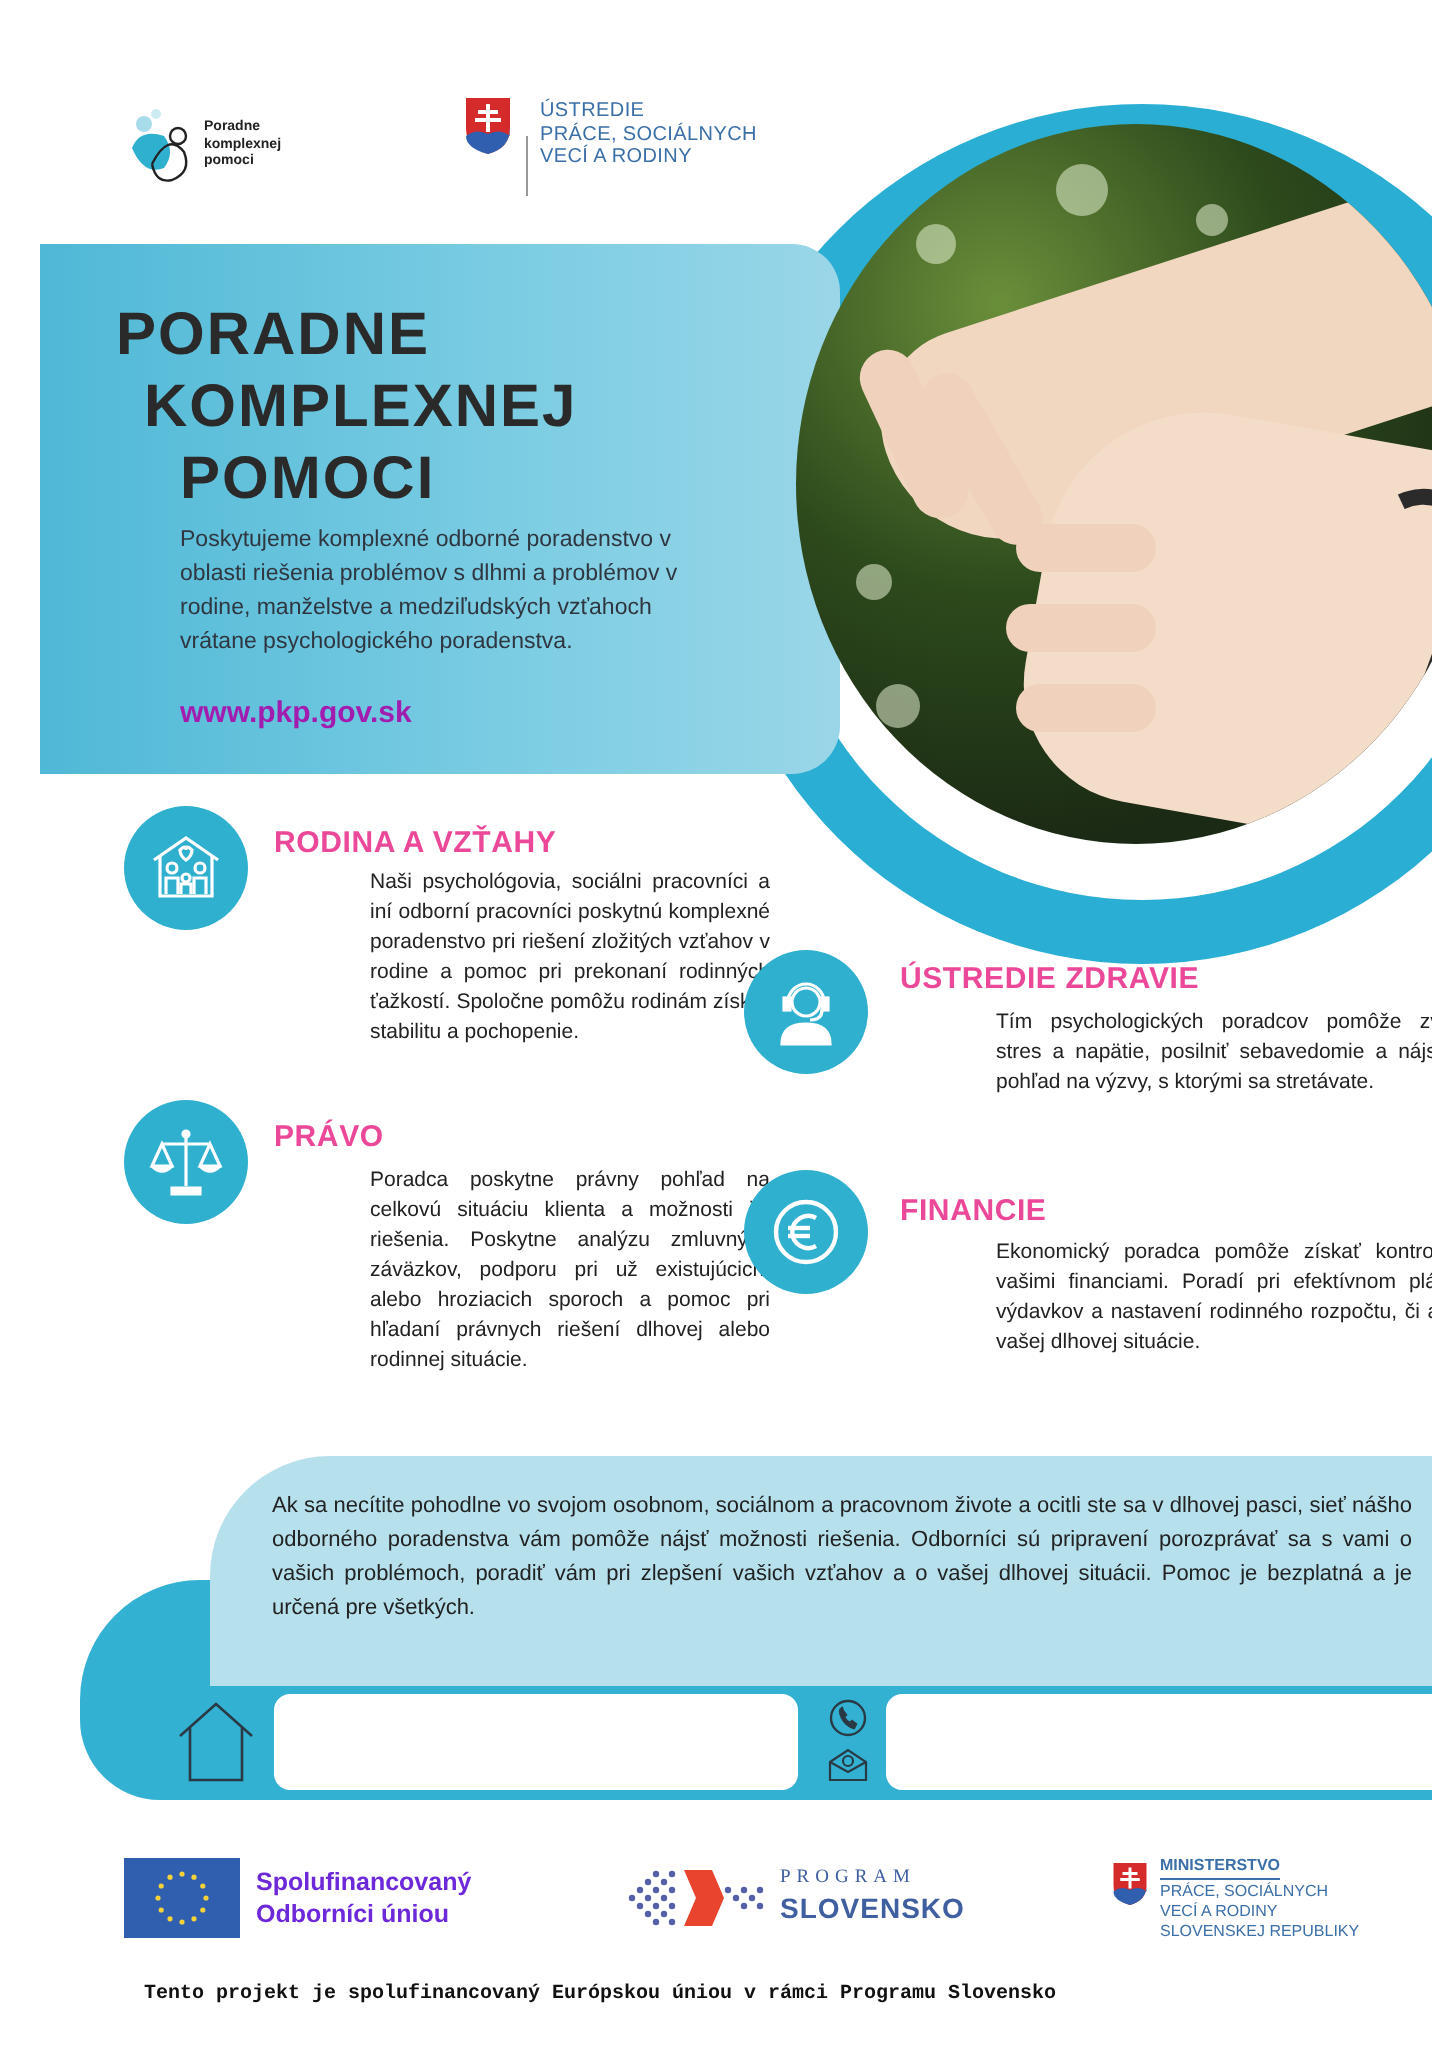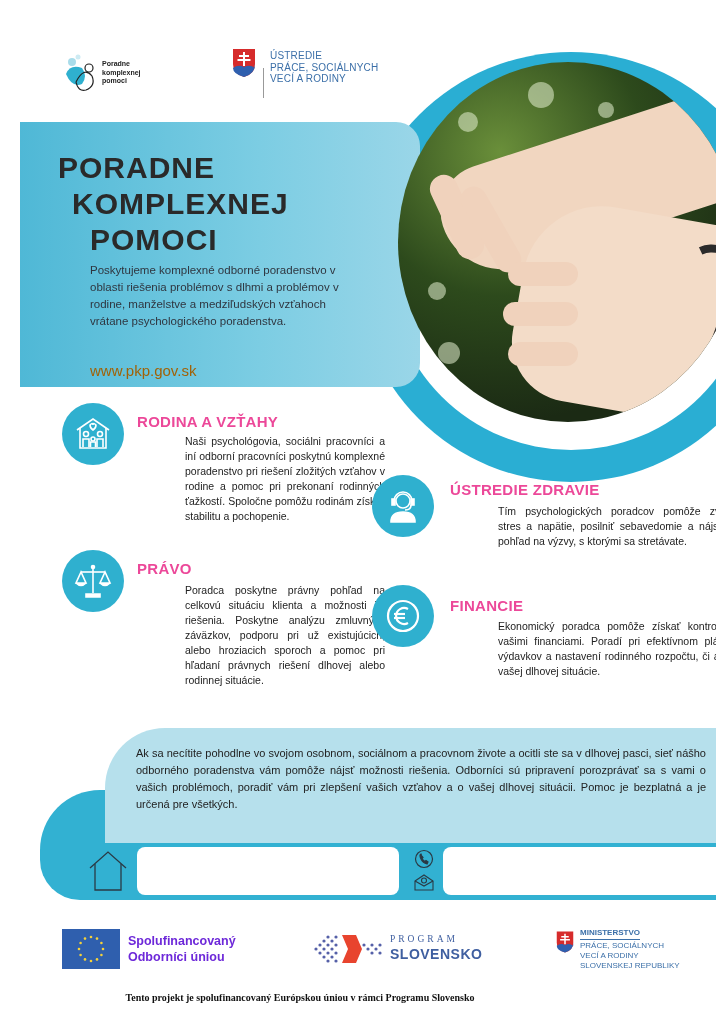--- a/index.html
+++ b/index.html
@@ -15,21 +15,21 @@
   .upsvr-text { position: absolute; left: 38px; top: 2px; font-size: 10px; line-height: 11.5px; color: #3b6fa8; font-family: "Liberation Sans", sans-serif; letter-spacing: 0.2px; }
   .upsvr-divider { position: absolute; left: 31px; top: 20px; width: 1px; height: 30px; background: #999; }
 
   
   .banner { left: 20px; top: 122px; width: 400px; height: 265px; background: linear-gradient(90deg, #4fb8d6 0%, #7ccde3 60%, #9ad6e8 100%); border-radius: 0 24px 24px 0; }
   .title { left: 58px; top: 150px; font-family: "Liberation Sans", sans-serif; font-weight: bold; font-size: 30px; line-height: 36px; color: #2a2a2a; letter-spacing: 1px; }
   .title .l1 { display: block; }
   .title .l2 { display: block; padding-left: 14px; }
   .title .l3 { display: block; padding-left: 32px; }
   .intro { left: 90px; top: 262px; width: 275px; font-size: 11.5px; line-height: 17px; color: #2f3640; font-family: "Liberation Sans", sans-serif; }
-  .website { left: 90px; top: 362px; font-size: 15px; font-weight: normal; color: #a16207; font-family: "Liberation Sans", sans-serif; }
+  .website { left: 90px; top: 348px; font-size: 15px; font-weight: bold; color: #a21caf; font-family: "Liberation Sans", sans-serif; }
 
   
   .ring-outer { left: 356px; top: 52px; width: 430px; height: 430px; border-radius: 50%; background: #2aaed3; }
   .ring-white { left: 388px; top: 84px; width: 366px; height: 366px; border-radius: 50%; background: #ffffff; }
   .photo { left: 398px; top: 62px; width: 340px; height: 360px; border-radius: 50%; overflow: hidden;
            background: radial-gradient(circle at 30% 25%, #6a8f3a 0%, #2d4a1c 40%, #1b2a14 75%); }
   .hand1 { position: absolute; left: 40px; top: 70px; width: 300px; height: 110px; background: #f1d6c0; border-radius: 60px 40px 40px 80px; transform: rotate(-18deg); }
   .hand2 { position: absolute; left: 120px; top: 150px; width: 230px; height: 200px; background: #f3dcc8; border-radius: 80px 40px 40px 60px; transform: rotate(10deg); }
   .finger { position: absolute; background: #f0d2bc; border-radius: 20px; }
   .bokeh { position: absolute; border-radius: 50%; background: rgba(230,240,210,0.55); }
@@ -69,21 +69,21 @@
 
   
   .eu-flag { left: 62px; top: 929px; width: 58px; height: 40px; background: #2f5fae; }
   .eu-text { left: 128px; top: 933px; font-family: "Liberation Sans", sans-serif; font-weight: bold; font-size: 12.5px; line-height: 16px; color: #6d28d9; }
   .ps-logo { left: 310px; top: 929px; width: 180px; height: 40px; }
   .ps-small { position: absolute; left: 80px; top: 5px; font-size: 9.5px; letter-spacing: 3px; color: #3f5fa0; font-family: Liberation Serif, serif; }
   .ps-big { position: absolute; left: 80px; top: 17px; font-size: 14px; font-weight: bold; color: #3f5fa0; font-family: "Liberation Sans", sans-serif; letter-spacing: 0.5px; }
   .min-logo { left: 556px; top: 928px; width: 160px; height: 45px; }
   .min-text { position: absolute; left: 24px; top: 0; font-size: 8px; line-height: 10px; color: #3b6fa8; font-family: "Liberation Sans", sans-serif; }
   .min-text .first { color: #3b6fa8; font-weight: bold; border-bottom: 1px solid #3b6fa8; display: inline-block; padding-bottom: 1px; margin-bottom: 1px; }
-  .footer-line { left: 0; top: 992px; width: 600px; text-align: center; font-family: Liberation Serif, serif; font-weight: bold; font-size: 10px; color: #111; }
+  .footer-line { left: 0; top: 992px; width: 600px; text-align: center; font-family: Liberation Mono, monospace; font-weight: bold; font-size: 10px; color: #111; }
 </style>
 </head>
 <body>
 
 <div class="abs pkp-logo">
   <svg width="40" height="44" viewBox="0 0 40 44">
     <circle cx="10" cy="10" r="4" fill="#a9dcea"></circle>
     <circle cx="16" cy="5" r="2.5" fill="#cdebf3"></circle>
     <path d="M4 22 Q8 12 20 16 Q26 24 20 32 Q10 36 4 22Z" fill="#2fb0cf"></path>
     <path d="M14 30 Q22 14 30 24 Q34 34 24 38 Q16 40 14 30" fill="none" stroke="#222" stroke-width="1.2"></path>

